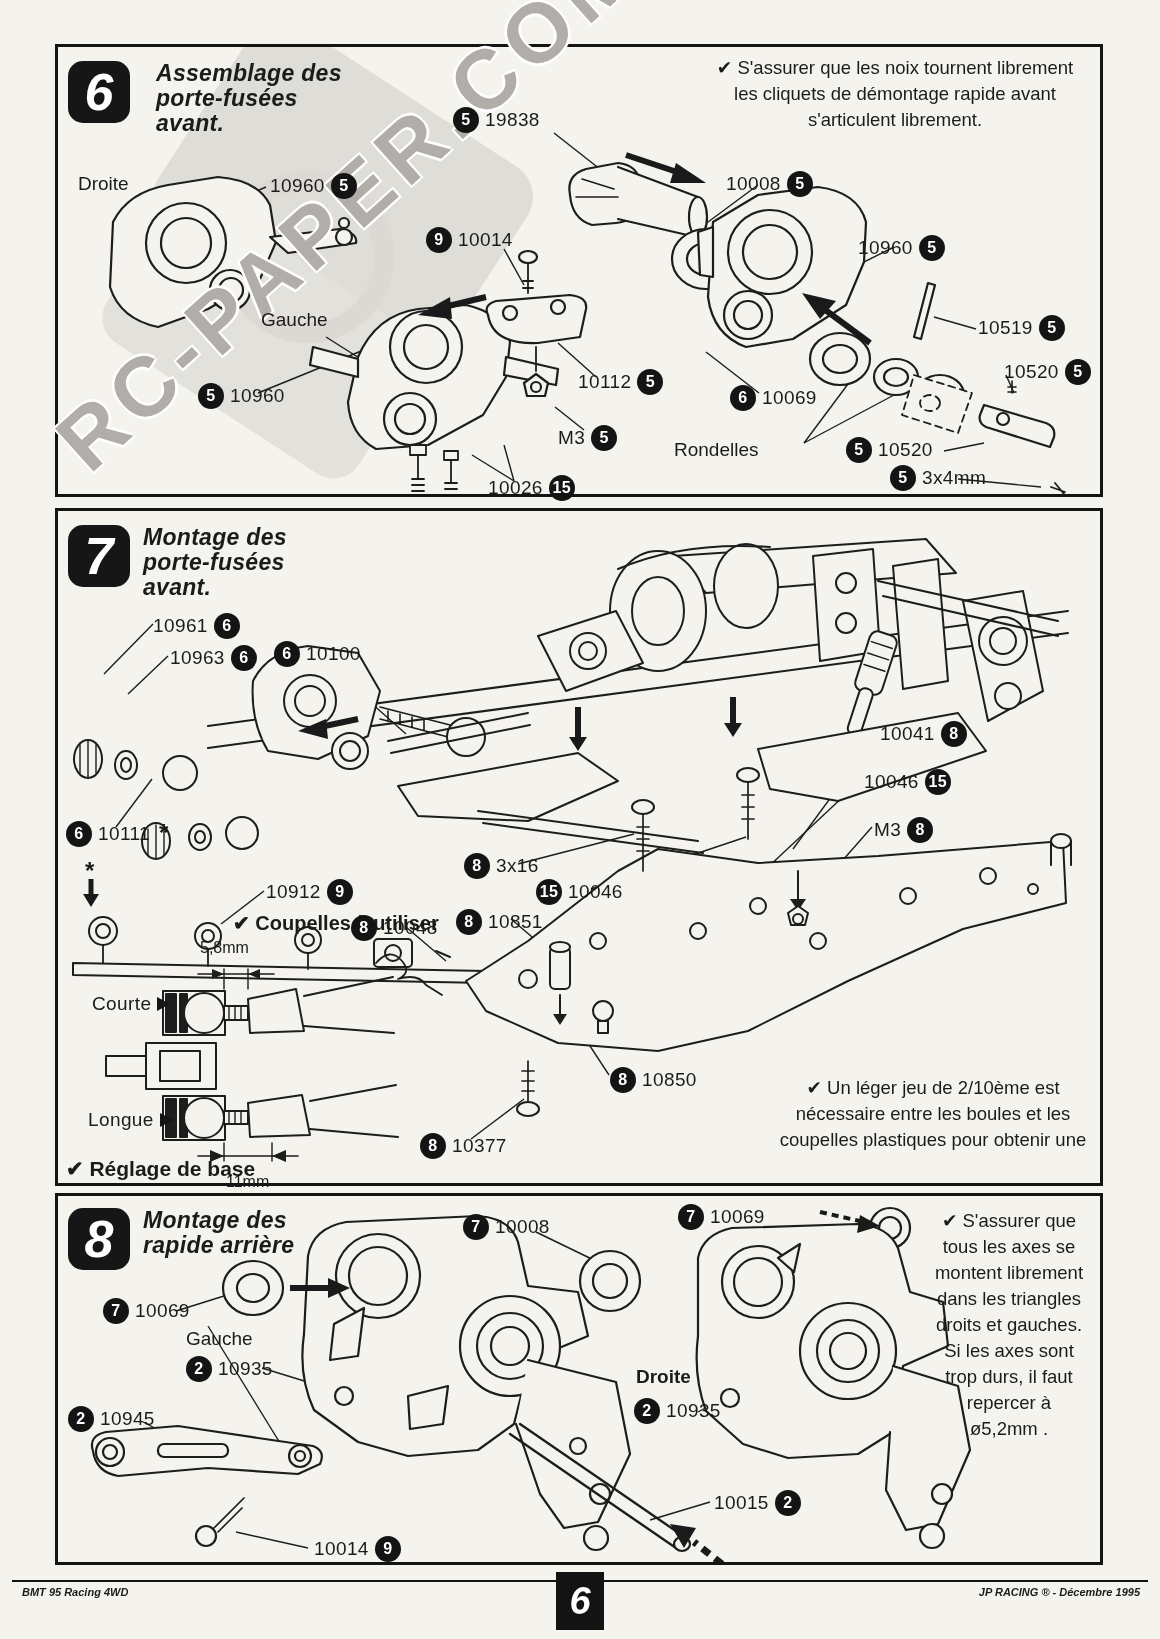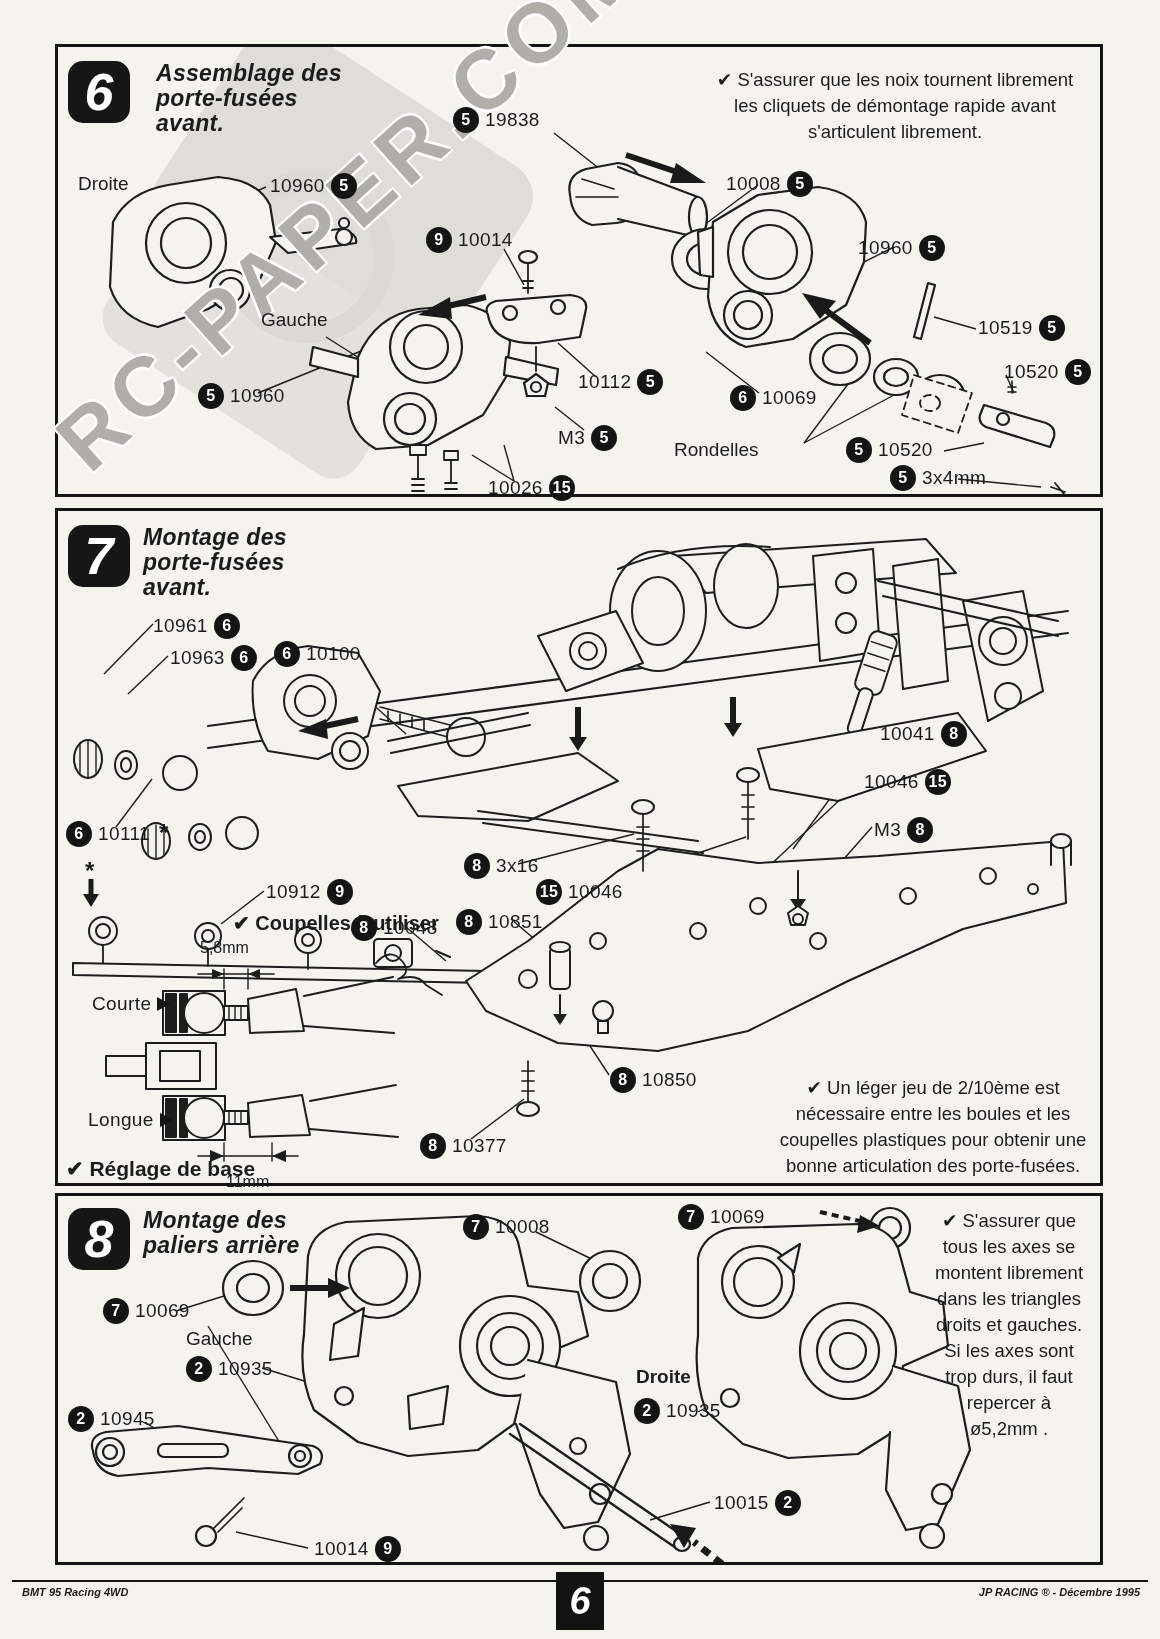--- a/index.html
+++ b/index.html
@@ -156,21 +156,21 @@
         <path d="M360 268 L392 250 L394 272 Z"></path>
       </g>
     </svg>
 
     <div class="secnum" style="left:10px;top:14px;">6</div>
     <div class="sectitle" style="left:98px;top:14px;">
       <div>Assemblage des</div>
       <div>porte-fusées</div>
       <div>avant.</div>
     </div>
-    <div class="note" style="left:632px;top:8px;width:410px;margin-top:12px;">
+    <div class="note" style="left:632px;top:8px;width:410px;">
       <div>✔ S'assurer que les noix tournent librement</div>
       <div>les cliquets de démontage rapide avant</div>
       <div>s'articulent librement.</div>
     </div>
 
     <div class="txt" style="left:20px;top:126px;">Droite</div>
     <div class="plabel" style="left:212px;top:126px;">
       <span>10960</span>
       <span class="badge">5</span>
     </div>
@@ -457,21 +457,20 @@
       <span class="badge">15</span>
     </div>
     <div class="plabel" style="left:816px;top:306px;">
       <span>M3</span>
       <span class="badge">8</span>
     </div>
     <div class="note" style="left:710px;top:564px;width:330px;">
       <div>✔ Un léger jeu de 2/10ème est</div>
       <div>nécessaire entre les boules et les</div>
       <div>coupelles plastiques pour obtenir une</div>
-      <div>bonne articulation des porte-fusées.</div>
     </div>
   </section>
 
   <section class="sec" style="left:55px;top:1193px;width:1048px;height:372px;">
     <svg class="art" width="1042" height="366" viewBox="0 0 1042 366">
       <g stroke="#1d1d1d" stroke-width="1.4" fill="none">
         <path d="M118 115 L182 95"></path>
           <path d="M204 172 L282 196"></path>
           <path d="M85 226 L128 248"></path>
         <path d="M478 36 L544 68"></path>
@@ -538,21 +537,21 @@
         <path d="M762 16 L806 26" stroke="#1a1a1a" stroke-width="4" stroke-dasharray="7 5" fill="none"></path>
         <path d="M822 30 l-20 -11 l-3 18 Z" fill="#1a1a1a"></path>
         <path d="M664 368 L636 346" stroke="#1a1a1a" stroke-width="7" stroke-dasharray="9 7" fill="none"></path>
         <path d="M612 328 l26 4 l-12 20 Z" fill="#1a1a1a"></path>
       </g>
     </svg>
 
     <div class="secnum" style="left:10px;top:12px;">8</div>
     <div class="sectitle" style="left:85px;top:12px;">
       <div>Montage des</div>
-      <div>paliers arrière</div>
+      <div>rapide arrière</div>
     </div>
 
     <div class="plabel" style="left:405px;top:18px;">
       <span class="badge">7</span>
       <span>10008</span>
     </div>
     <div class="plabel" style="left:620px;top:8px;">
       <span class="badge">7</span>
       <span>10069</span>
     </div>

